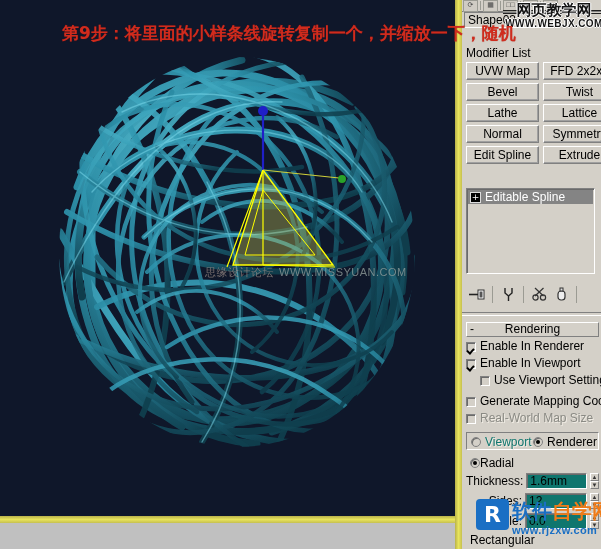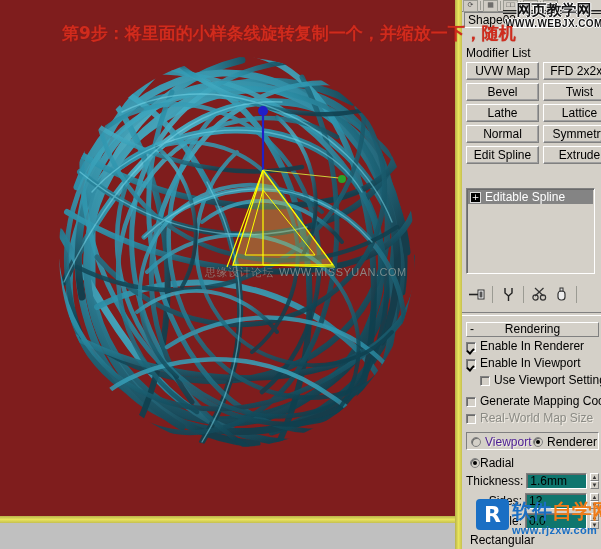--- a/index.html
+++ b/index.html
@@ -5,21 +5,21 @@
   html,body{margin:0;padding:0;}
   body{
     width:601px;height:549px;overflow:hidden;position:relative;
     background:#7f7f7f;
     font-family:"Liberation Sans","DejaVu Sans",sans-serif;
     -webkit-font-smoothing:none;
   }
   
   #viewport{
     position:absolute;left:0;top:0;width:462px;height:549px;
-    background:#7f1d1d;overflow:hidden;
+    background:#0f172a;overflow:hidden;
   }
   #vp-border-right{
     position:absolute;right:0;top:0;width:7px;height:549px;
     background:linear-gradient(to right,#b9b24a,#e8e45c,#c6c050);
   }
   #vp-border-bottom{
     position:absolute;left:0;bottom:26px;width:462px;height:7px;
     background:linear-gradient(to bottom,#b9b24a,#e8e45c,#c6c050);
   }
   #vp-strip-bottom{
@@ -201,21 +201,21 @@
     box-shadow:inset 1px 1px 0 #6a6a6a;position:relative;
   }
   .radio.on::after{
     content:"";position:absolute;left:2px;top:2px;width:4px;height:4px;
     border-radius:50%;background:#000;
   }
   .rad-row{display:flex;align-items:center;gap:4px;position:absolute;}
   #rad-viewport{left:4px;top:3px;}
   #rad-renderer{left:66px;top:3px;}
   .rad-label{font-size:12px;line-height:12px;color:#000;white-space:nowrap;}
-  .rad-label.dim{color:#4c1d95;text-shadow:1px 1px 0 #f0ece4;}
+  .rad-label.dim{color:#0f766e;text-shadow:1px 1px 0 #f0ece4;}
   #rad-radial{display:flex;align-items:center;margin-top:7px;margin-left:4px;}
   .spin-row{
     display:flex;align-items:center;justify-content:flex-end;
     gap:3px;margin-top:4px;width:133px;
   }
   .spin-label{font-size:12px;line-height:13px;color:#000;white-space:nowrap;}
   .spin-field{
     width:62px;height:16px;box-sizing:border-box;background:#0f766e;
     border:1px solid #808080;border-right-color:#fff;border-bottom-color:#fff;
     box-shadow:inset 1px 1px 0 #6a6a6a;

